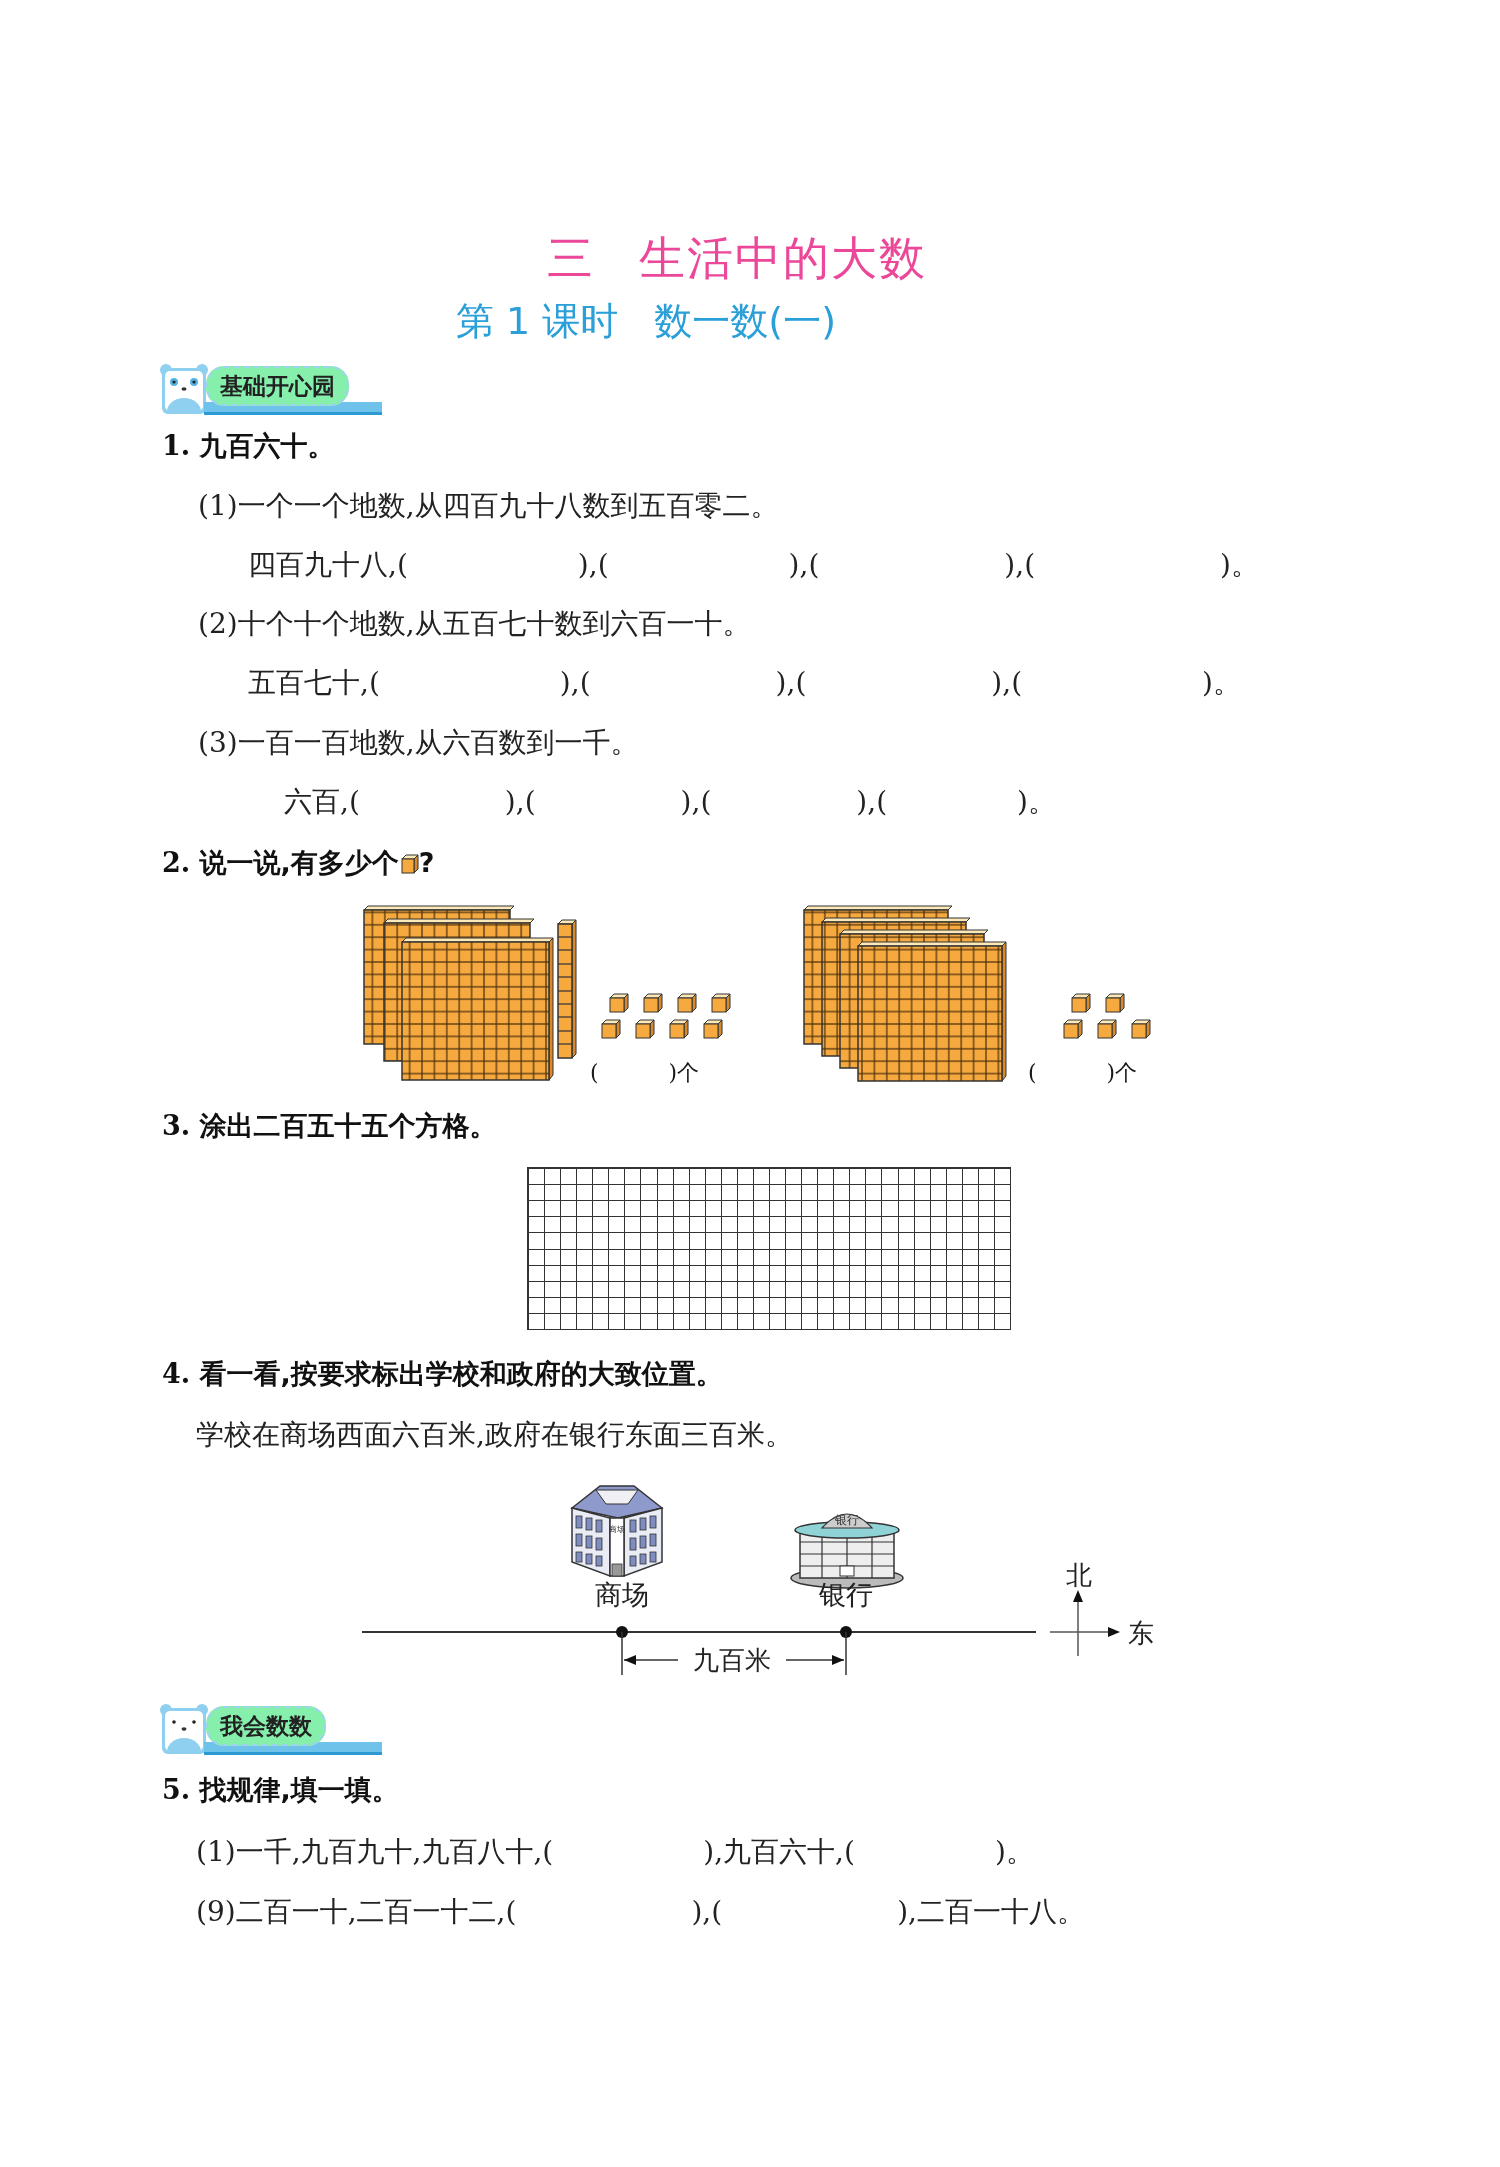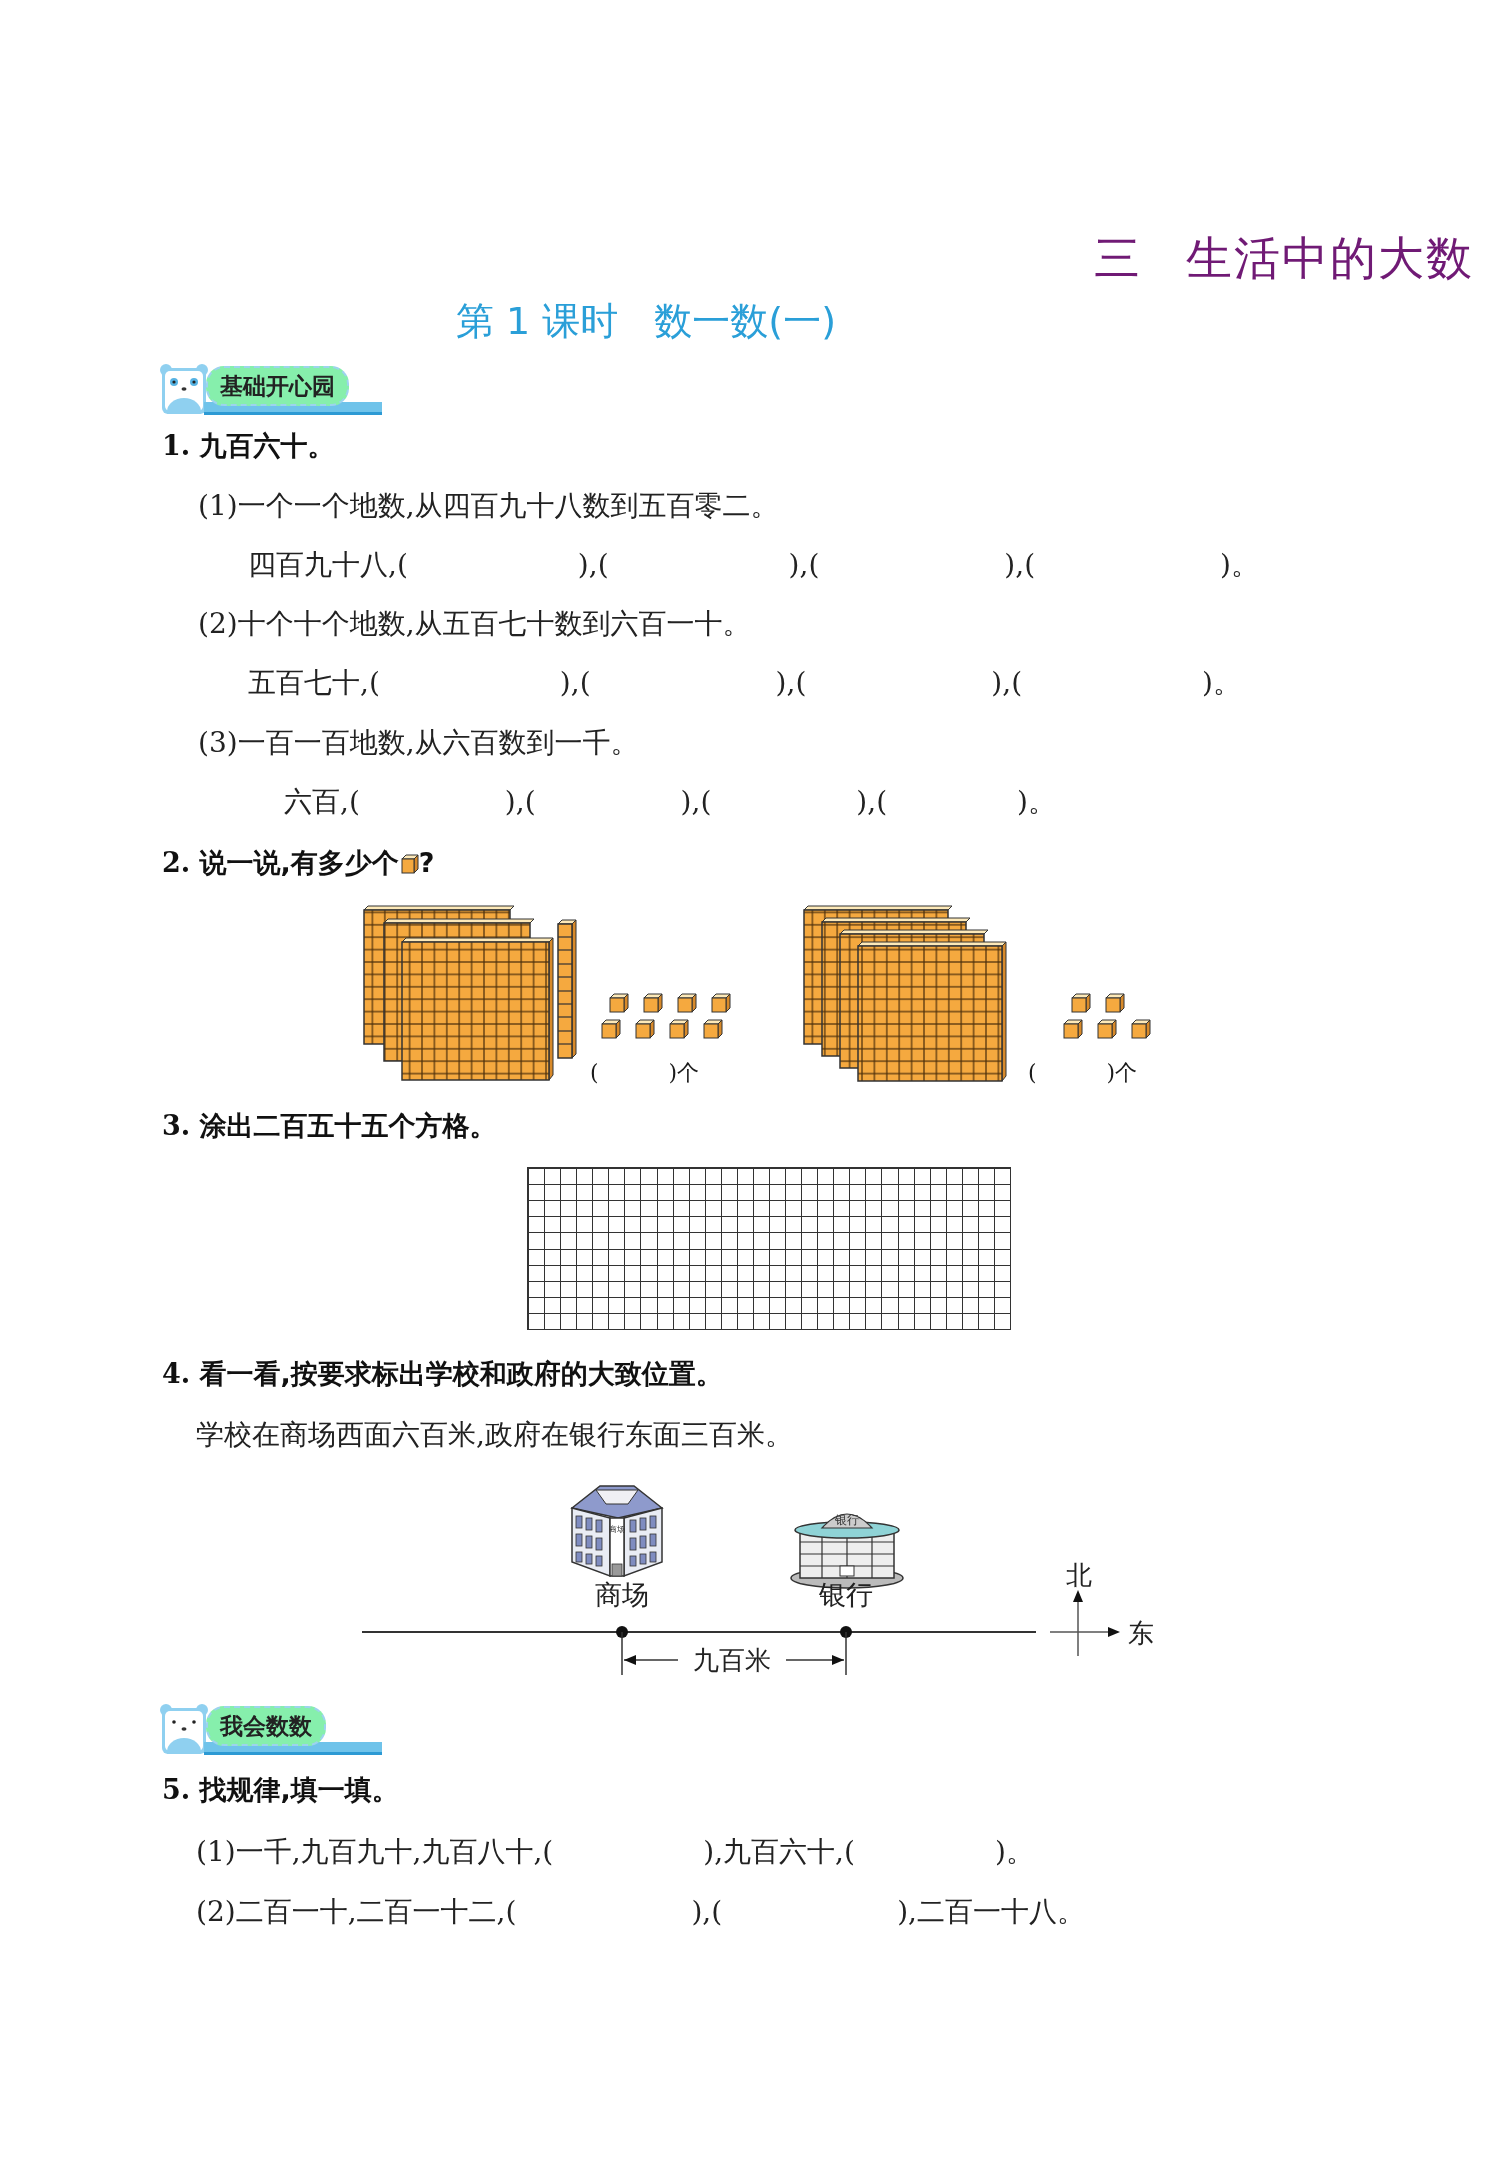--- a/index.html
+++ b/index.html
@@ -1,20 +1,20 @@
 <!DOCTYPE html>
 <html><head>
 <meta charset="utf-8">
 <style>
   html, body { margin:0; padding:0; background:#ffffff; }
   body { width:1500px; height:2167px; position:relative; overflow:hidden;
          font-family:"DejaVu Serif","Liberation Serif",serif; color:#1a1a1a; }
   .abs { position:absolute; }
-  .title { left:0; width:1474px; top:228px; text-align:right; font-family:"DejaVu Sans","Liberation Sans",sans-serif;
-           font-size:46px; letter-spacing:2px; color:#701a75; }
+  .title { left:0; width:1474px; top:228px; text-align:center; font-family:"DejaVu Sans","Liberation Sans",sans-serif;
+           font-size:46px; letter-spacing:2px; color:#ec4899; }
   .title .gap { display:inline-block; width:44px; }
   .subtitle { left:0; width:1292px; top:296px; text-align:center; font-family:"DejaVu Sans","Liberation Sans",sans-serif;
               font-size:38px; color:#2a9fd8; }
   .subtitle .gap { display:inline-block; width:36px; }
 
   .banner { height:54px; }
   .banner .bear { position:absolute; left:0; top:0; width:48px; height:52px; }
   .banner .cloud { position:absolute; left:46px; top:4px; height:36px; padding:0 12px;
                    background:#86efac; border:2px dashed #9dd3ee; border-radius:18px;
                    font-family:"DejaVu Sans","Liberation Sans",sans-serif; font-weight:bold;
@@ -611,14 +611,14 @@
   <div class="cloud">我会数数</div>
 </div>
 
 <div class="abs qhead" style="left:162px;top:1772px;">
   <span class="num">5.</span> <span>找规律,填一填。</span>
 </div>
 <div class="abs line" style="left:196px;top:1833px;">
   <span>(1)一千,九百九十,九百八十,(</span><span class="blank" style="width:150px"></span><span>),九百六十,(</span><span class="blank" style="width:140px"></span><span>)。</span>
 </div>
 <div class="abs line" style="left:196px;top:1893px;">
-  <span>(2)二百一十,二百一十二,(</span><span class="blank" style="width:175px"></span><span>),(</span><span class="blank" style="width:175px"></span><span>),二百一十八。</span>
+  <span>(9)二百一十,二百一十二,(</span><span class="blank" style="width:175px"></span><span>),(</span><span class="blank" style="width:175px"></span><span>),二百一十八。</span>
 </div>
 
 </body></html>

